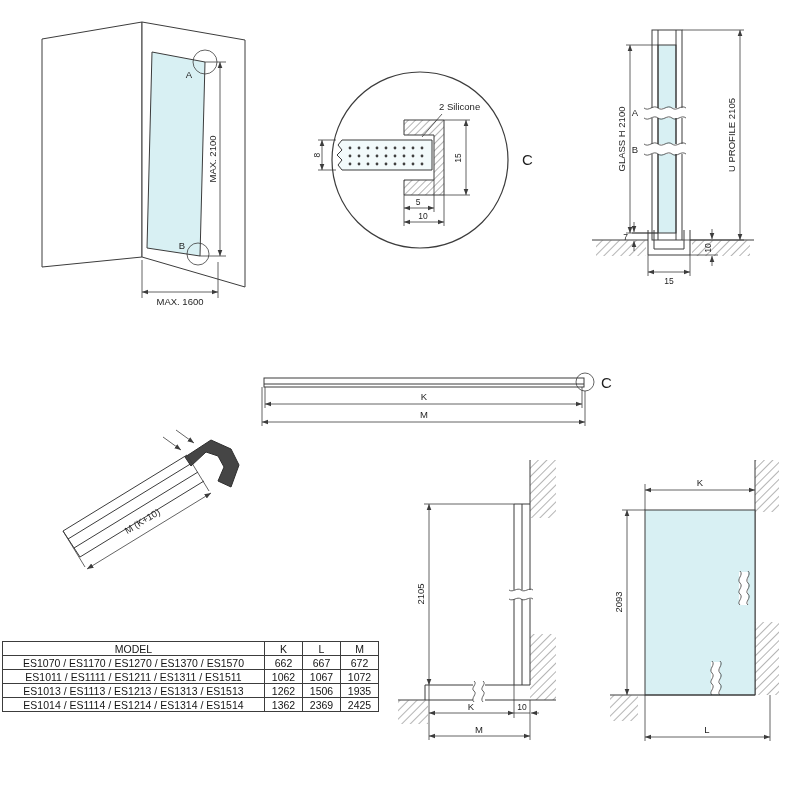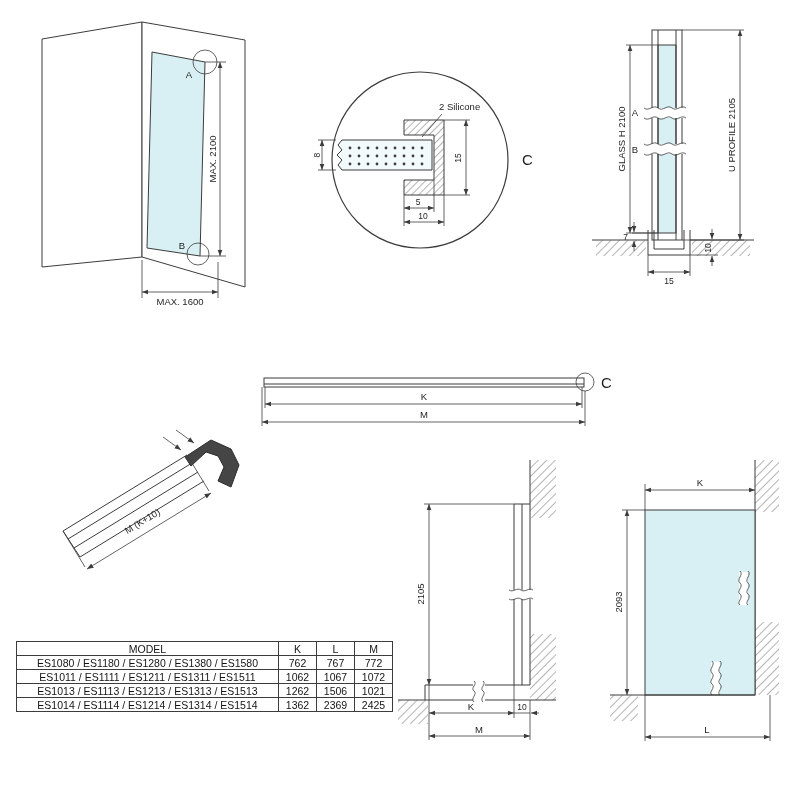--- a/index.html
+++ b/index.html
@@ -9,21 +9,21 @@
   svg{overflow:visible;display:block}
   svg text{font-family:"Liberation Sans",sans-serif;fill:#1f1f1f;font-size:9.5px}
   svg text.sm{font-size:8.5px}
   svg text.big{font-size:15px}
   .ln{stroke:#3c3c3c;stroke-width:1;fill:none}
   .lnw{stroke:#3c3c3c;stroke-width:1;fill:#ffffff}
   .dim{stroke:#3c3c3c;stroke-width:0.8;fill:none}
   .glass{fill:#d8f0f3;stroke:#3c3c3c;stroke-width:1}
   .dark{fill:#454545;stroke:#2e2e2e;stroke-width:1}
   .white{fill:#ffffff;stroke:none}
-  table.model{position:absolute;left:16px;top:641px;border-collapse:collapse;color:#141414;font-size:10.5px;background:#fff}
+  table.model{position:absolute;left:2px;top:641px;border-collapse:collapse;color:#141414;font-size:10.5px;background:#fff}
   table.model th,table.model td{border:1px solid #3c3c3c;text-align:center;padding:0 2px;height:14px;font-weight:normal;white-space:nowrap}
   .col-model{width:262px}
   .col-num{width:38px}
 </style>
 </head>
 <body>
 
 <div id="canvas">
 
   <svg class="abs" style="left:18px;top:8px" width="250" height="315">
@@ -345,36 +345,36 @@
     <thead>
       <tr>
         <th class="col-model">MODEL</th>
         <th class="col-num">K</th>
         <th class="col-num">L</th>
         <th class="col-num">M</th>
       </tr>
     </thead>
     <tbody>
       <tr>
-        <td>ES1080 / ES1180 / ES1280 / ES1380 / ES1580</td>
-        <td>762</td>
-        <td>767</td>
-        <td>772</td>
+        <td>ES1070 / ES1170 / ES1270 / ES1370 / ES1570</td>
+        <td>662</td>
+        <td>667</td>
+        <td>672</td>
       </tr>
       <tr>
         <td>ES1011 / ES1111 / ES1211 / ES1311 / ES1511</td>
         <td>1062</td>
         <td>1067</td>
         <td>1072</td>
       </tr>
       <tr>
         <td>ES1013 / ES1113 / ES1213 / ES1313 / ES1513</td>
         <td>1262</td>
         <td>1506</td>
-        <td>1021</td>
+        <td>1935</td>
       </tr>
       <tr>
         <td>ES1014 / ES1114 / ES1214 / ES1314 / ES1514</td>
         <td>1362</td>
         <td>2369</td>
         <td>2425</td>
       </tr>
     </tbody>
   </table>
 

